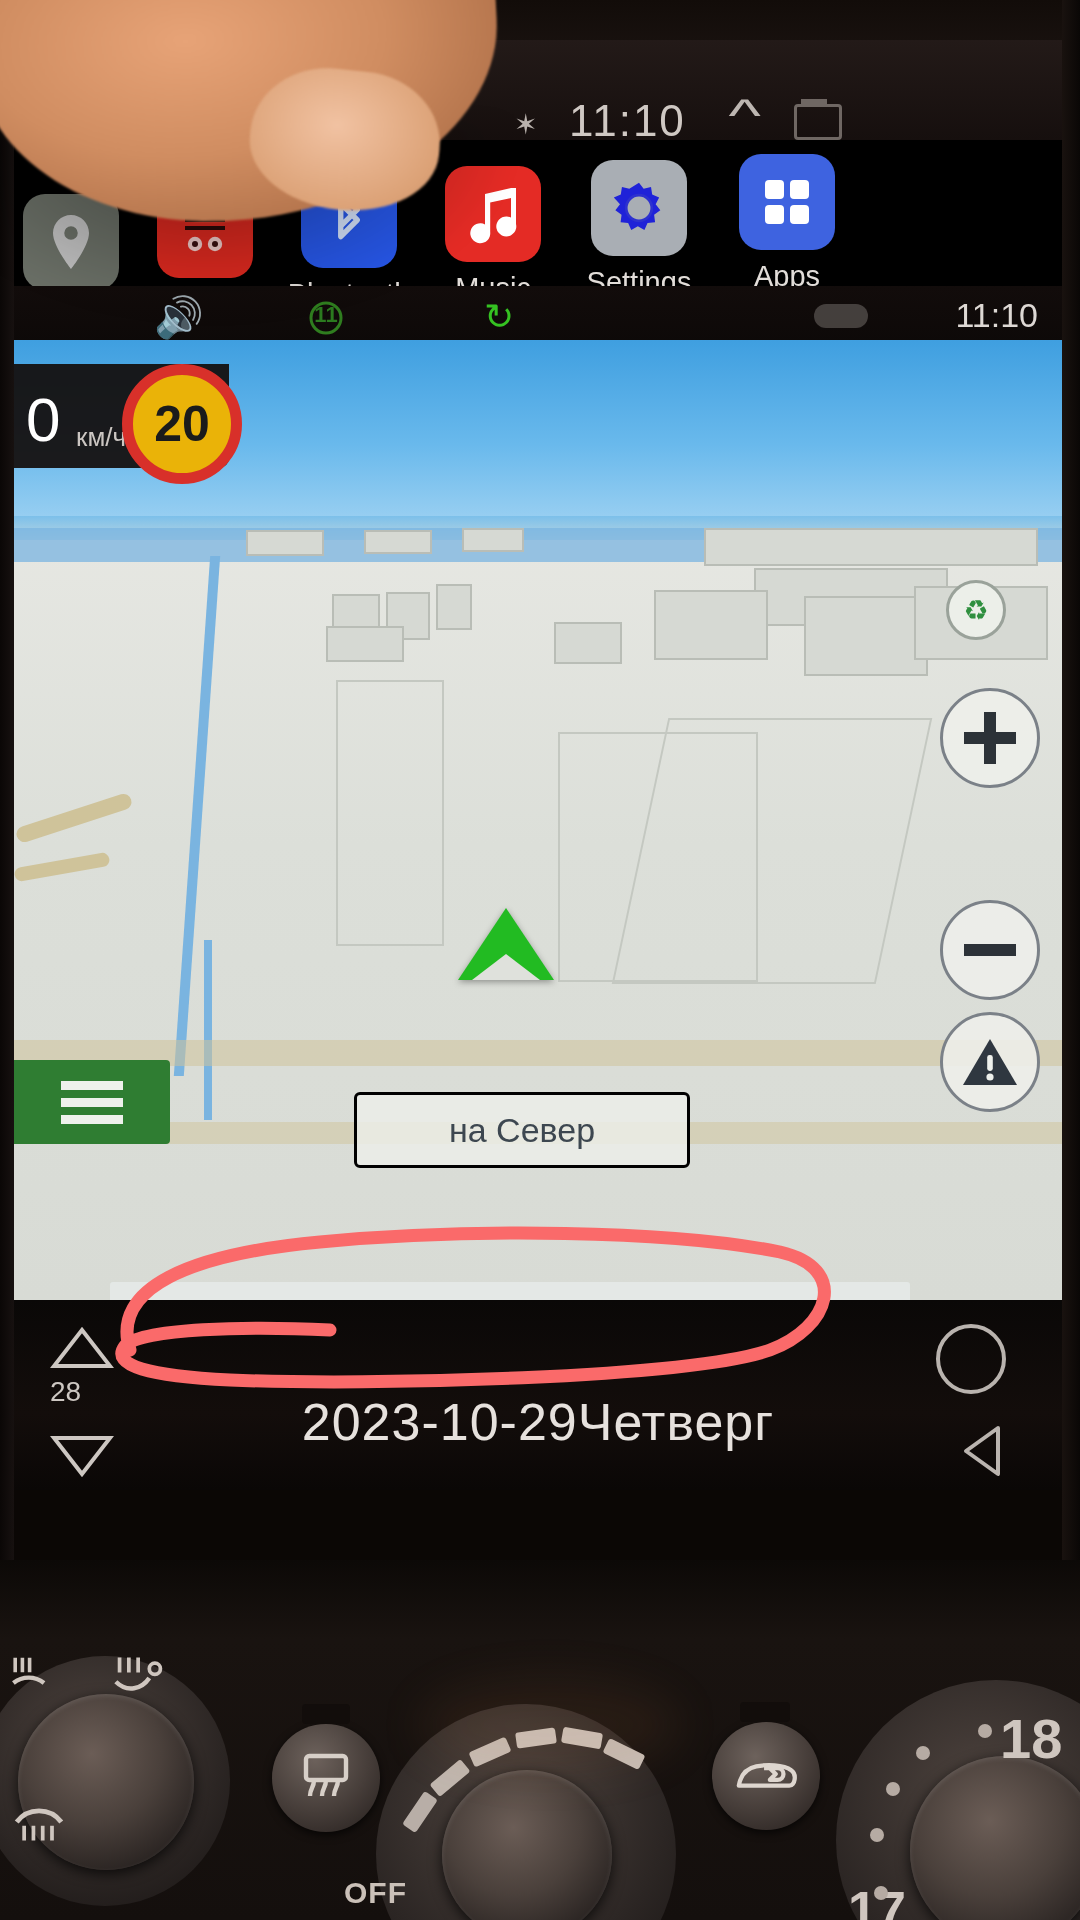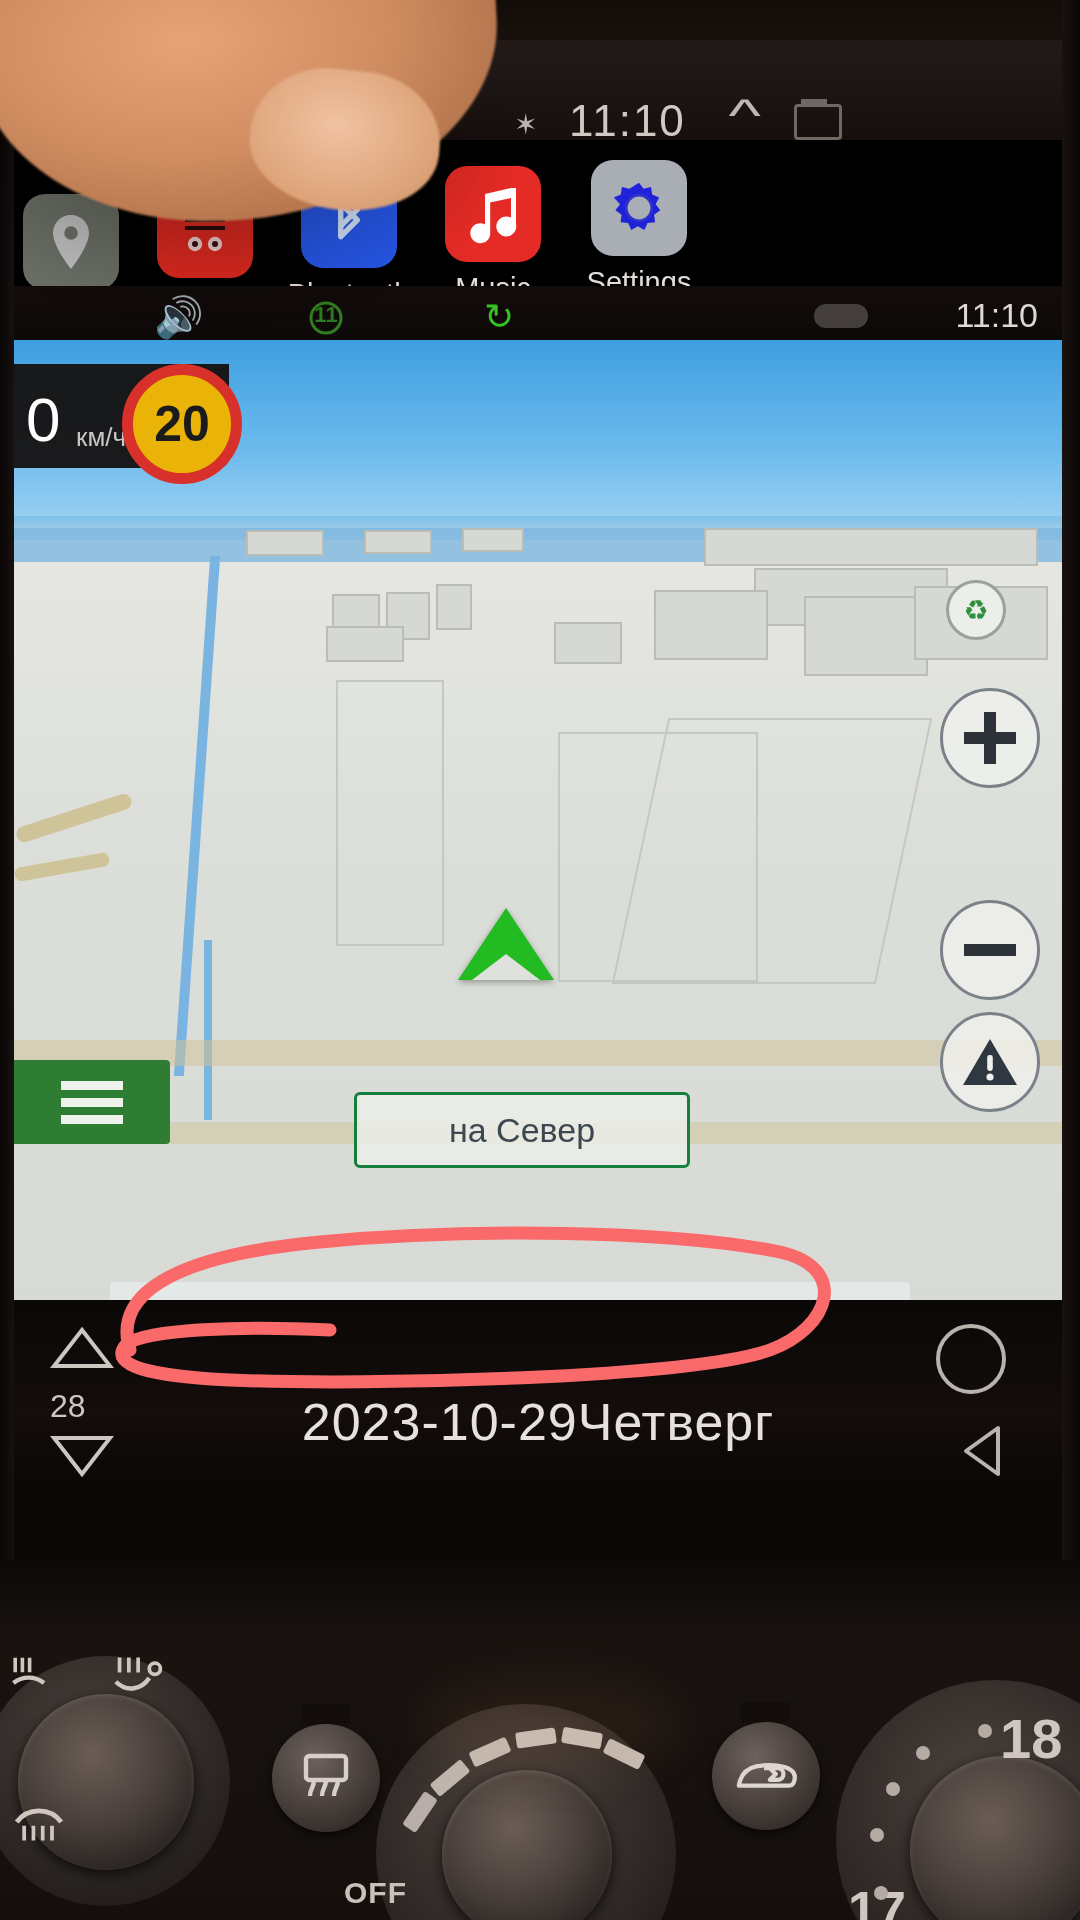--- a/index.html
+++ b/index.html
@@ -109,21 +109,21 @@
 
   
   .poi{position:absolute;right:56px;top:240px;width:54px;height:54px;border-radius:50%;
     background:#ecefe9;border:3px solid #9aa29a;color:#2f8f3f;font-size:28px;
     display:flex;align-items:center;justify-content:center;}
 
   
   .scale{position:absolute;left:418px;top:700px;text-align:center;color:#4d5760;font-size:30px;}
   .scale .bar{margin-top:4px;width:170px;height:14px;border:3px solid #9aa3aa;border-top:none;}
   .north{position:absolute;left:340px;top:752px;width:330px;height:70px;
-    background:rgba(236,239,234,.8);border:3px solid #15803d;border-radius:6px;
+    background:rgba(236,239,234,.8);border:3px solid #000000;border-radius:6px;
     color:#3d4750;font-size:34px;display:flex;align-items:center;justify-content:center;}
 
   
   .street{position:absolute;right:6px;top:780px;color:#1b1b1b;font-size:40px;
     font-weight:bold;text-shadow:0 0 5px #fff,0 0 5px #fff;}
 
   
   .menutab{position:absolute;left:0;top:720px;width:156px;height:84px;
     background:#2f7d32;display:flex;align-items:center;justify-content:center;
     border-top-right-radius:4px;border-bottom-right-radius:4px;}
@@ -132,21 +132,21 @@
   
   .toast{position:absolute;left:96px;top:1242px;width:800px;height:58px;
     background:rgba(228,232,231,.93);display:flex;align-items:center;
     justify-content:center;border-radius:3px;}
   .toast span{color:#14181c;font-size:27px;white-space:nowrap;}
 
   
   .hu-bottom{position:absolute;left:14px;top:1300px;width:1048px;height:190px;
     background:linear-gradient(180deg,#0a0807 0%,#130d0b 60%,#0a0706 100%);}
   .tri{position:absolute;width:64px;height:44px;}
-  .volnum{position:absolute;left:36px;top:88px;color:#cdc7c2;font-size:32px;}
+  .volnum{position:absolute;left:36px;top:76px;color:#cdc7c2;font-size:28px;}
   .date{position:absolute;left:0;top:92px;width:1048px;text-align:center;
     color:#e6e1dd;font-size:52px;letter-spacing:1px;}
   .homecirc{position:absolute;right:56px;top:24px;width:62px;height:62px;
     border:4px solid #b9b3ae;border-radius:50%;}
   .backtri{position:absolute;right:50px;top:122px;}
 
   
   .annot{position:absolute;left:70px;top:1180px;width:800px;height:300px;
     pointer-events:none;}
 
@@ -248,20 +248,31 @@
         <div class="ic ic-set">
           <svg width="62" height="62" viewBox="0 0 32 32">
             <path d="M16 3l2.4 3.1 3.8-1 .6 3.9 3.6 1.6-1.8 3.5 2.4 3.1-3.2 2.3.5 3.9-3.9.3-1.6 3.6-3.4-1.9-3.4 1.9-1.6-3.6-3.9-.3.5-3.9-3.2-2.3 2.4-3.1L3 10.6l3.6-1.6.6-3.9 3.8 1z" fill="#1f22d8"></path>
             <circle cx="16" cy="16" r="6.6" fill="#a9aeb4"></circle>
               <circle cx="16" cy="16" r="6.6" fill="none" stroke="#2d31cf" stroke-width="1.4"></circle>
           </svg>
         </div>
         <div class="lb">Settings</div>
       </div>
 
+      <div class="app a-apps">
+        <div class="ic ic-apps">
+          <svg width="56" height="56" viewBox="0 0 28 28">
+            <rect x="3" y="3" width="9.5" height="9.5" rx="2" fill="#fff"></rect>
+            <rect x="15.5" y="3" width="9.5" height="9.5" rx="2" fill="#fff"></rect>
+            <rect x="3" y="15.5" width="9.5" height="9.5" rx="2" fill="#fff"></rect>
+            <rect x="15.5" y="15.5" width="9.5" height="9.5" rx="2" fill="#fff"></rect>
+          </svg>
+        </div>
+        <div class="lb">Apps</div>
+      </div>
     </div>
 
     <div class="hu-status2">
       <div class="s2-vol">🔊</div>
       <svg class="s2-and" viewBox="0 0 24 24">
         <circle cx="12" cy="12" r="10" fill="none" stroke="#2f7d1f" stroke-width="2"></circle>
       </svg>
       <div class="s2-andtxt">11</div>
       <div class="s2-ref">↻</div>
       <div class="s2-cloud"></div>

